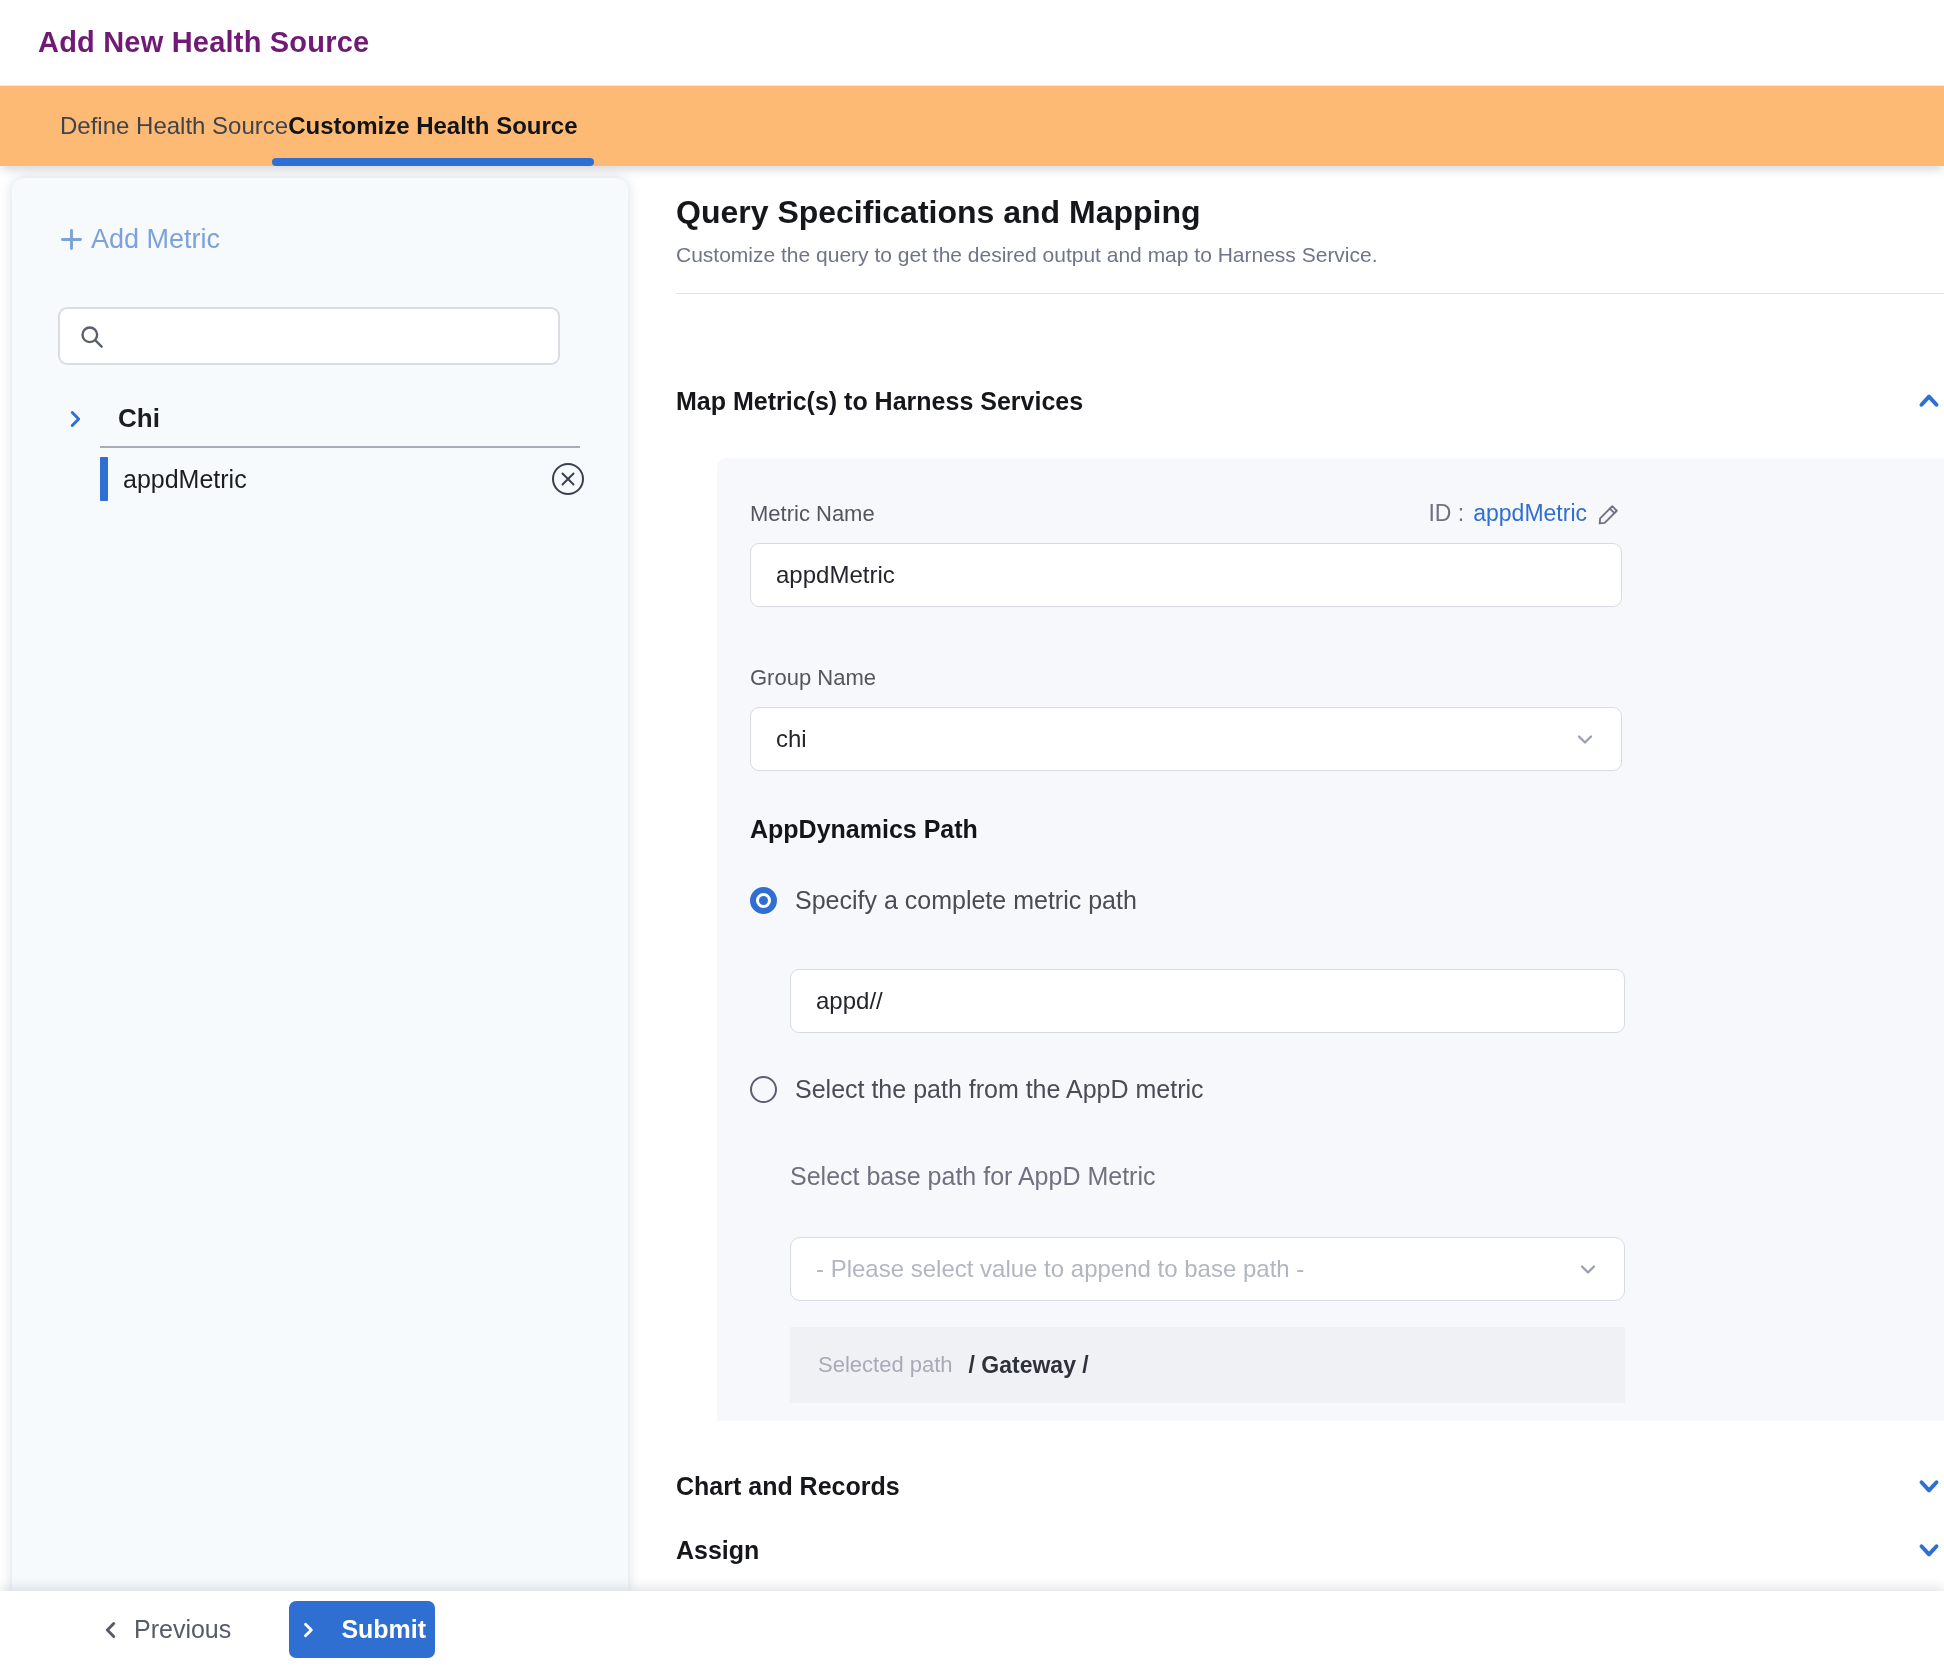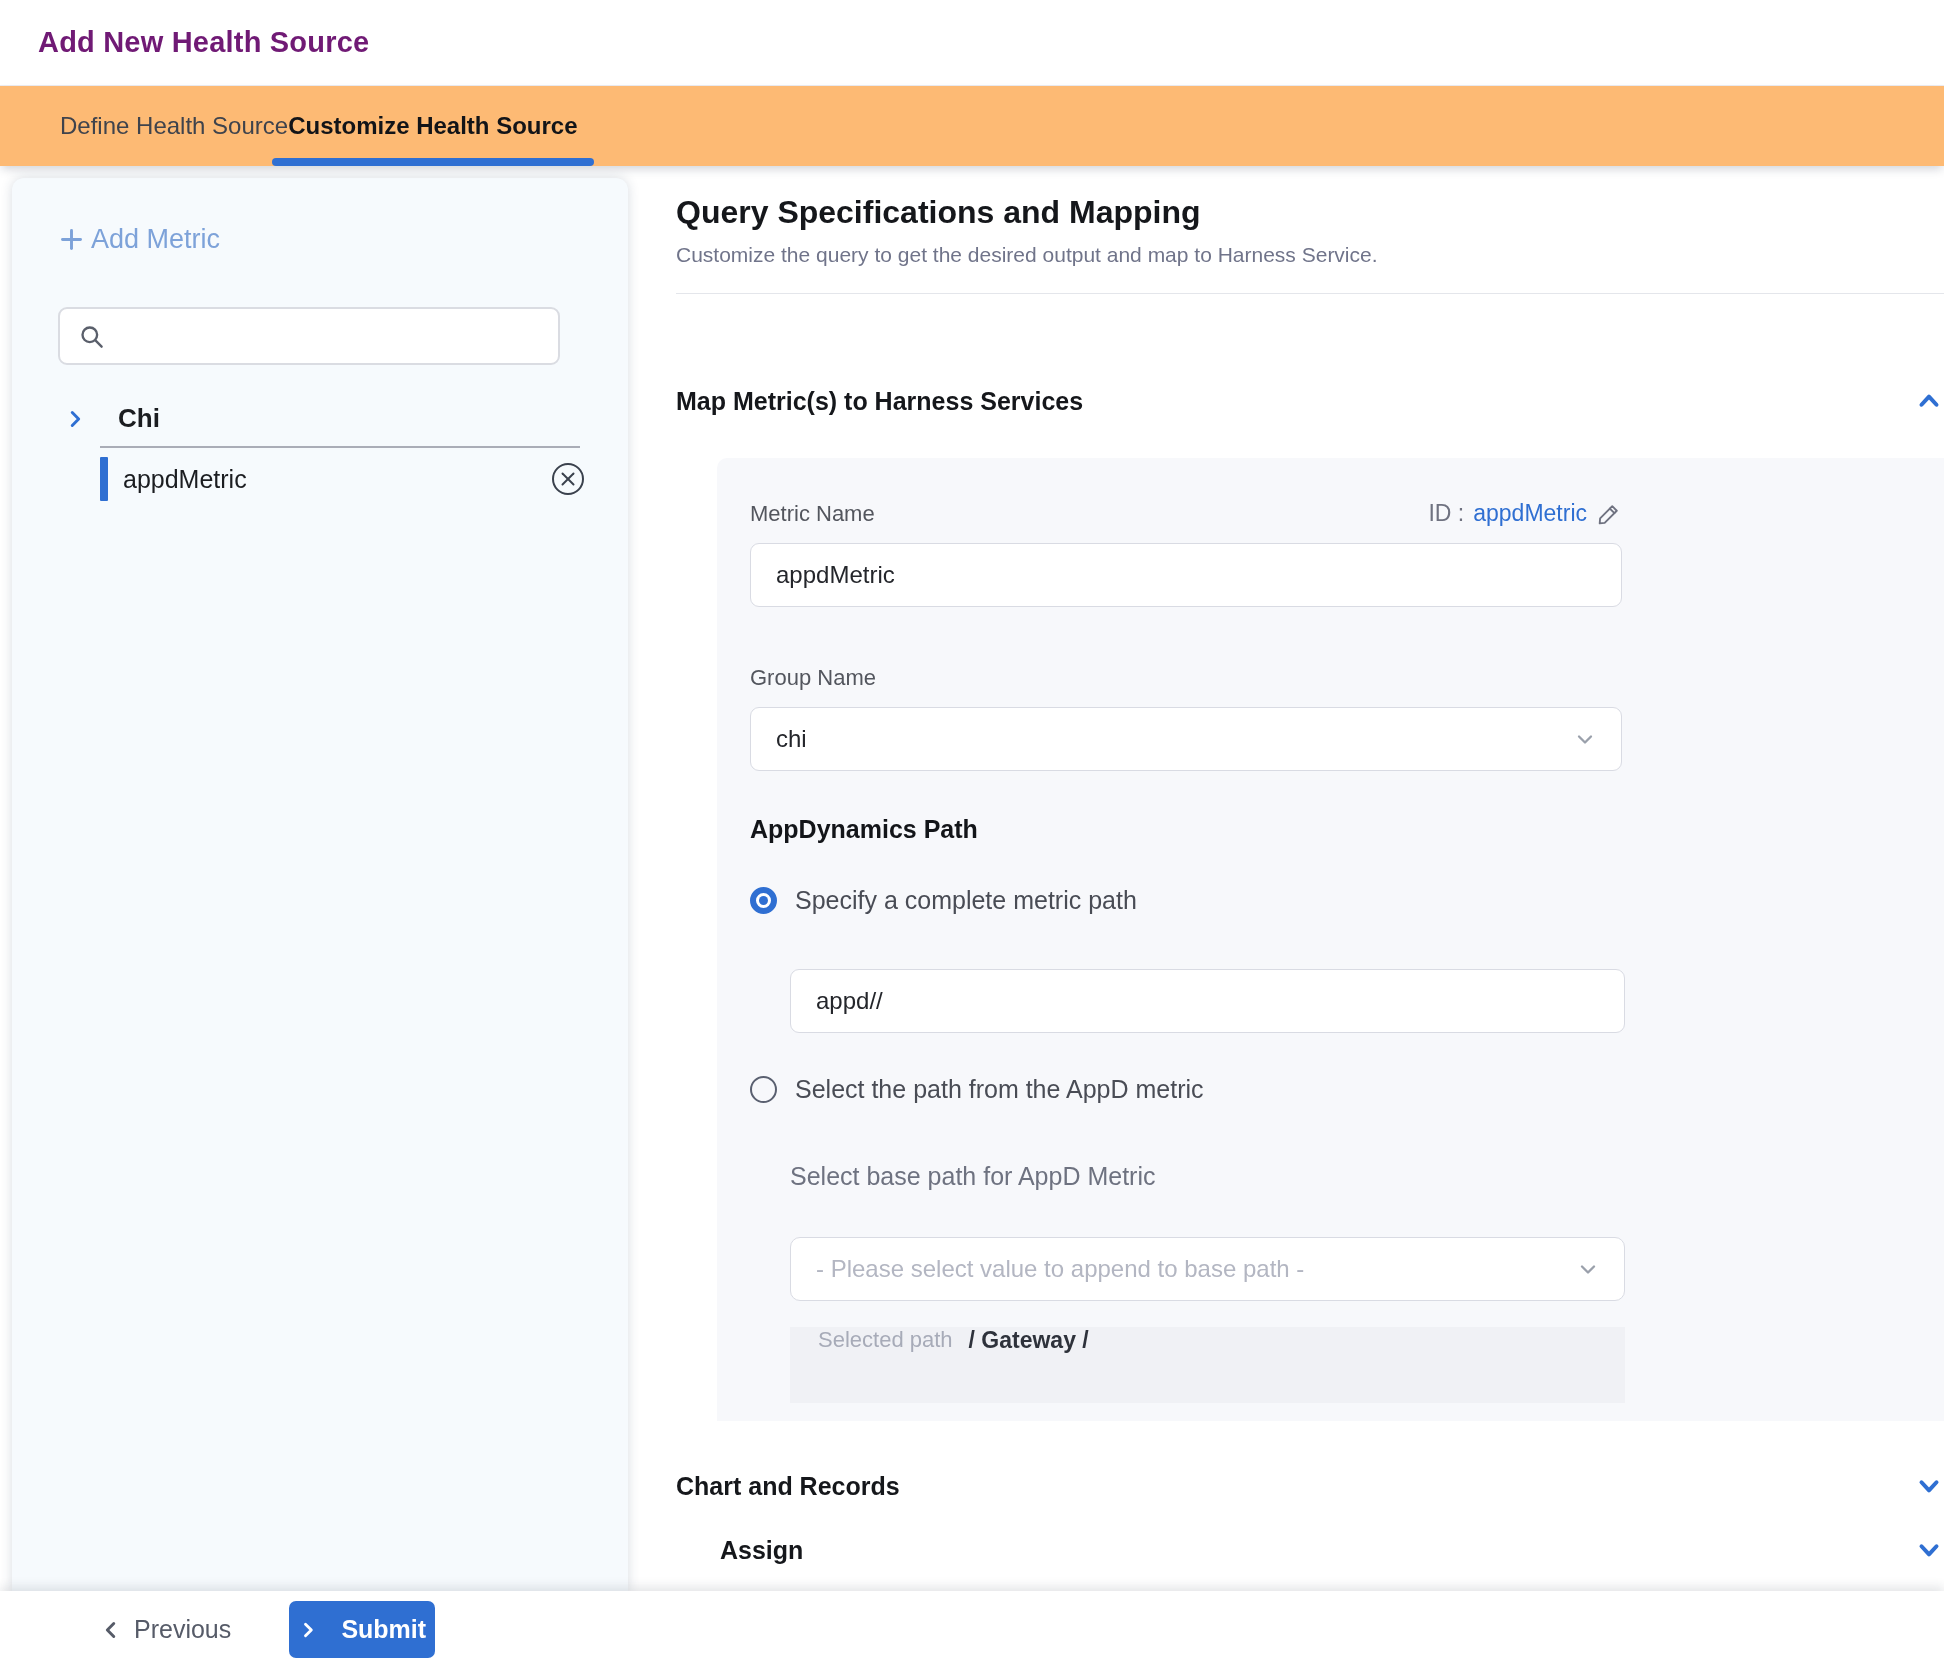--- a/index.html
+++ b/index.html
@@ -56,21 +56,21 @@
   .metric-label{margin-left:23px;font-size:25px;color:var(--text-dark);}
   .delete-btn{margin-left:auto;display:flex;cursor:pointer;}
   
   .main-col{flex:1 1 auto;background:#fff;padding-left:39px;overflow:hidden;}
   .main-title{margin-top:28px;font-size:32px;font-weight:bold;color:#15171B;}
   .main-sub{margin-top:12px;font-size:21px;color:#70748A;}
   .main-divider{margin-top:26px;border-top:1px solid #E4E6EB;}
   .section-head{display:flex;align-items:center;gap:18px;cursor:pointer;justify-content:space-between;}
   .section-head.map{margin-top:92px;}
   .section-head.chart{margin-top:50px;}
-  .section-head.assign{margin-top:34px;margin-left:44px;}
+  .section-head.assign{margin-top:34px;}
   .section-title{font-size:25px;font-weight:bold;color:#15171B;}
   .panel{margin-top:42px;margin-left:41px;height:963px;background:var(--panel);
     border-radius:10px 0 0 0;padding:42px 0 0 33px;}
   .field-row{width:872px;display:flex;justify-content:space-between;align-items:center;}
   .f-label{font-size:22px;color:var(--text-gray);}
   .id-chip{display:flex;align-items:center;gap:9px;font-size:23px;color:var(--text-dim);}
   .id-value{color:var(--accent);}
   .text-input{display:block;margin-top:16px;width:872px;height:64px;background:#fff;
     border:1px solid var(--border);border-radius:9px;font-size:24px;color:#24262B;
     padding-left:25px;outline:none;font-family:inherit;}
@@ -85,21 +85,21 @@
   .radio.on{border:6px solid var(--accent);background:#fff;}
   .radio.on::after{content:"";position:absolute;inset:3px;border-radius:50%;background:var(--accent);}
   .radio.off{border:2.5px solid #5A6070;background:transparent;}
   .radio-label{font-size:25px;color:#494C55;}
   .indent{margin-left:40px;}
   .text-input.metric-path{width:835px;margin-top:54px;}
   .base-label{margin-top:58px;font-size:25px;color:#6E7280;}
   .select.base{width:835px;margin-top:46px;border-radius:10px;}
   .select.base .sel-text{color:var(--placeholder);}
   .selected-path{margin-top:26px;width:835px;height:76px;background:#F0F1F5;
-    display:flex;gap:16px;padding-left:28px;}
+    display:flex;align-items:center;gap:16px;padding-left:28px;}
   .sp-label{font-size:22px;color:#A7ABB8;}
   .sp-value{font-size:23px;font-weight:bold;color:#2E323B;}
   
   .footer{flex:0 0 77px;height:77px;background:#fff;display:flex;align-items:center;
     padding-left:100px;position:relative;z-index:6;
     box-shadow:0 -4px 10px rgba(30,40,60,.12);}
   .prev-btn{display:flex;align-items:center;gap:12px;color:#565B68;font-size:25px;cursor:pointer;}
   .submit-btn{margin-left:58px;width:146px;height:57px;background:var(--accent);
     border:none;border-radius:7px;color:#fff;font-size:25px;font-weight:bold;
     display:flex;align-items:center;justify-content:center;gap:23px;cursor:pointer;

